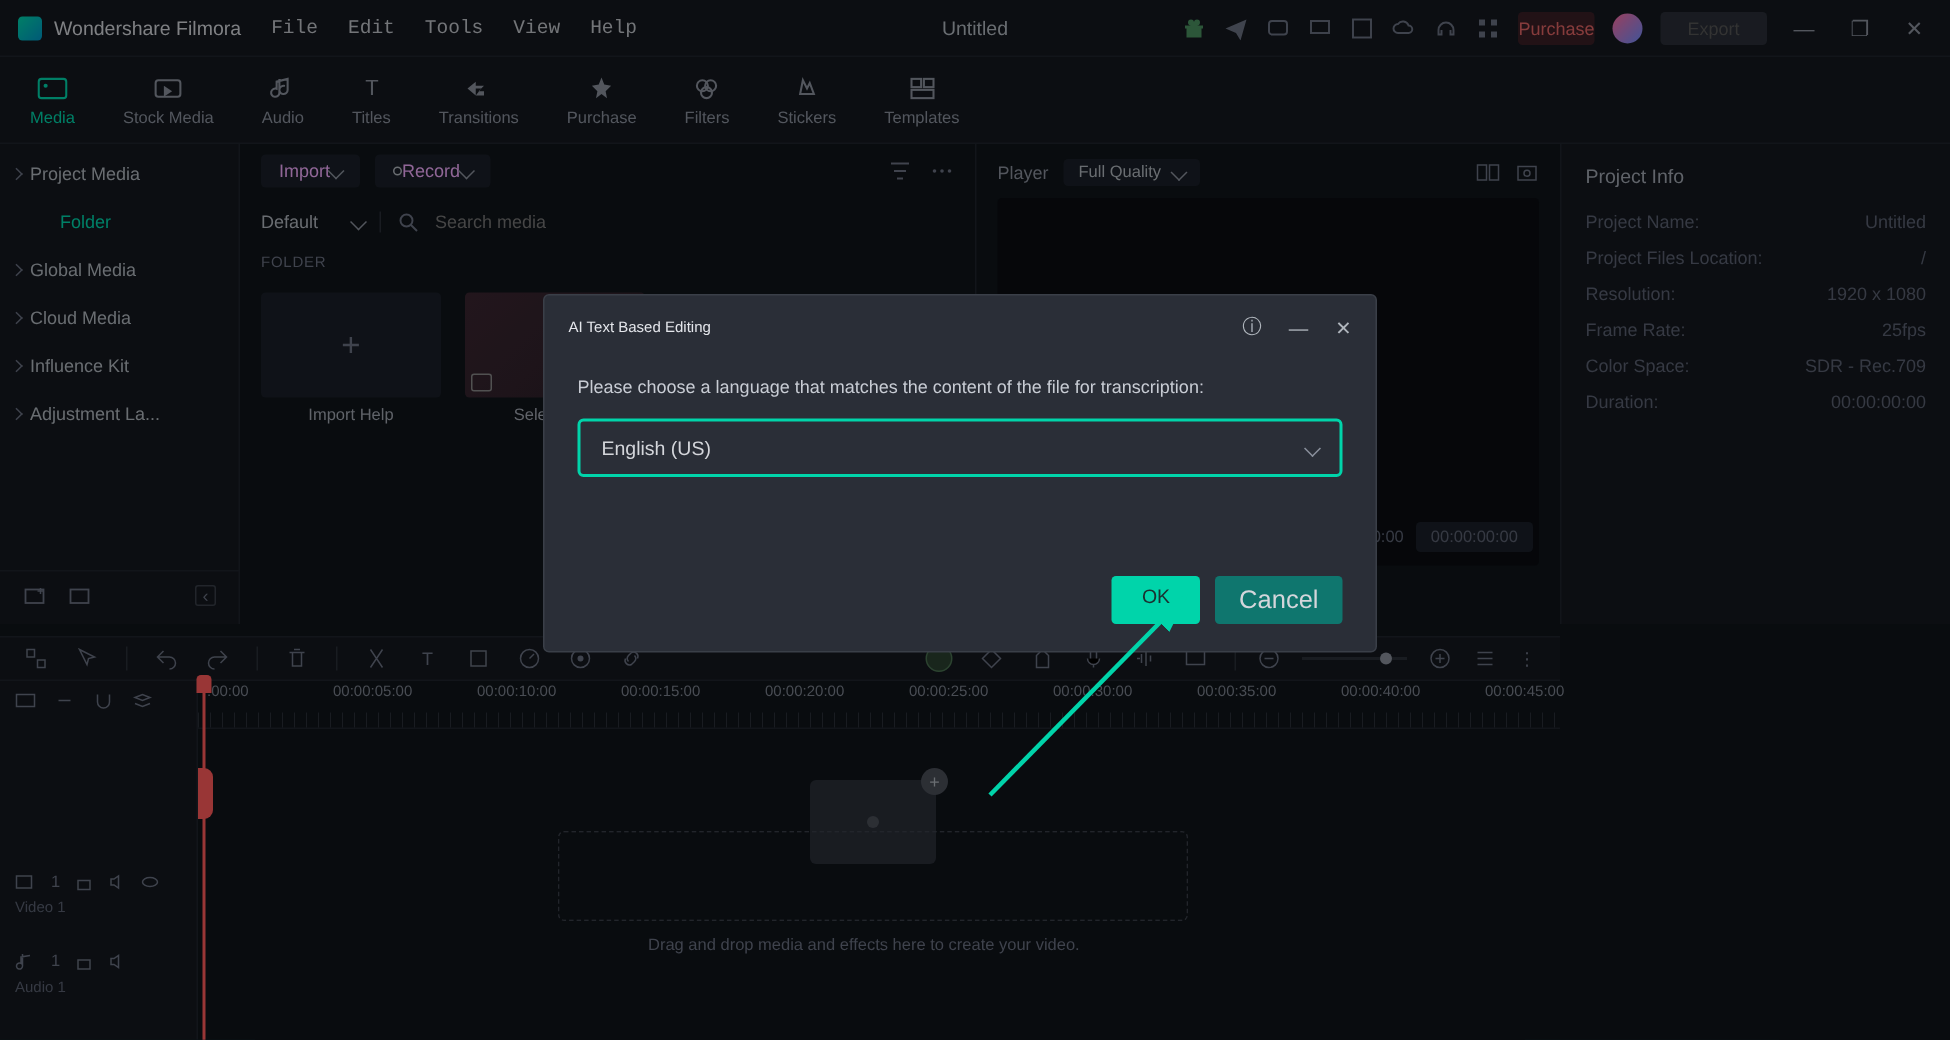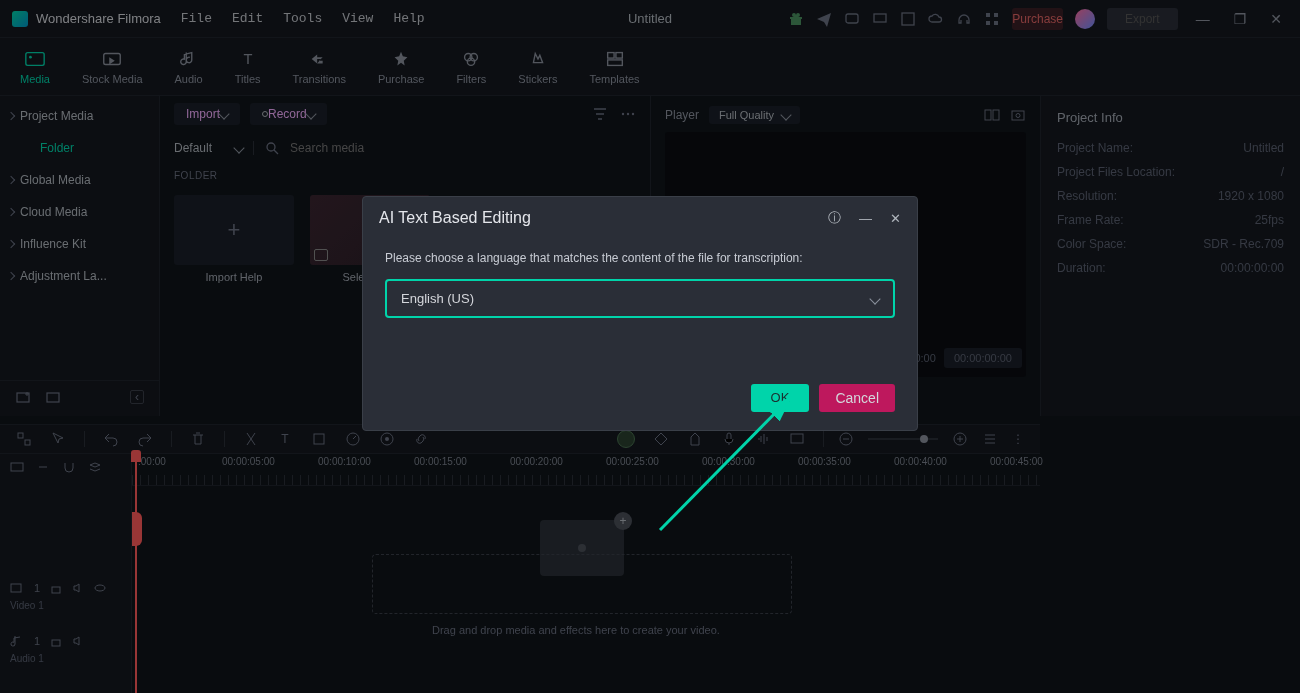--- a/index.html
+++ b/index.html
@@ -97,29 +97,29 @@
 .drop-zone { position: absolute; left: 240px; top: 100px; width: 420px; height: 60px; border: 1.5px dashed #3a3f48; border-radius: 4px; }
 .drop-thumb { position: absolute; left: 408px; top: 66px; width: 84px; height: 56px; background: #2a2f38; border-radius: 4px; display: flex; align-items: center; justify-content: center; }
 .drop-thumb-dot { width: 8px; height: 8px; border-radius: 50%; background: #4a4f58; }
 .plus-badge { position: absolute; top: -8px; right: -8px; width: 18px; height: 18px; border-radius: 50%; background: #4a4f58; color: #b0b6bd; display: flex; align-items: center; justify-content: center; font-size: 12px; }
 .drop-text { position: absolute; left: 300px; top: 170px; color: #6a7080; font-size: 11px; }
 
 
 .modal-overlay { position: absolute; inset: 0; background: rgba(0,0,0,0.4); z-index: 100; }
 .modal { position: absolute; left: 362px; top: 196px; width: 556px; background: #2a2e37; border: 1px solid #3a3f48; border-radius: 4px; z-index: 101; }
 .modal-head { display: flex; align-items: center; padding: 12px 16px; }
-.modal-title { color: #e4e6eb; font-size: 16px; }
+.modal-title { color: #e4e6eb; font-size: 10px; }
 .modal-head-right { margin-left: auto; display: flex; gap: 18px; align-items: center; }
 .mh-icon { color: #b0b6bd; cursor: pointer; font-size: 13px; }
 .modal-body { padding: 12px 22px 20px; }
 .modal-msg { color: #c8ccd4; font-size: 12px; margin-bottom: 14px; }
 .lang-select { border: 2px solid #00d4aa; border-radius: 4px; padding: 10px 14px; display: flex; justify-content: space-between; align-items: center; cursor: pointer; color: #d4d6db; font-size: 13px; }
 .modal-foot { display: flex; justify-content: flex-end; gap: 10px; padding: 0 22px 18px; margin-top: 46px; }
 .btn-ok { background: #00d4aa; color: #1a3030; padding: 6px 20px; border-radius: 3px; font-size: 13px; cursor: pointer; font-weight: 500; }
-.btn-cancel { background: #be185d; color: #d4d6db; padding: 6px 16px; border-radius: 3px; font-size: 14px; cursor: pointer; }
+.btn-cancel { background: #0f766e; color: #d4d6db; padding: 6px 16px; border-radius: 3px; font-size: 17px; cursor: pointer; }
 
 
 .arrow { position: absolute; z-index: 200; pointer-events: none; }
 
 svg { display: block; }
 .chev { width: 8px; height: 8px; border-right: 1.5px solid #8a909c; border-bottom: 1.5px solid #8a909c; transform: rotate(45deg); display: inline-block; }
 </style>
 </head>
 <body>
 

